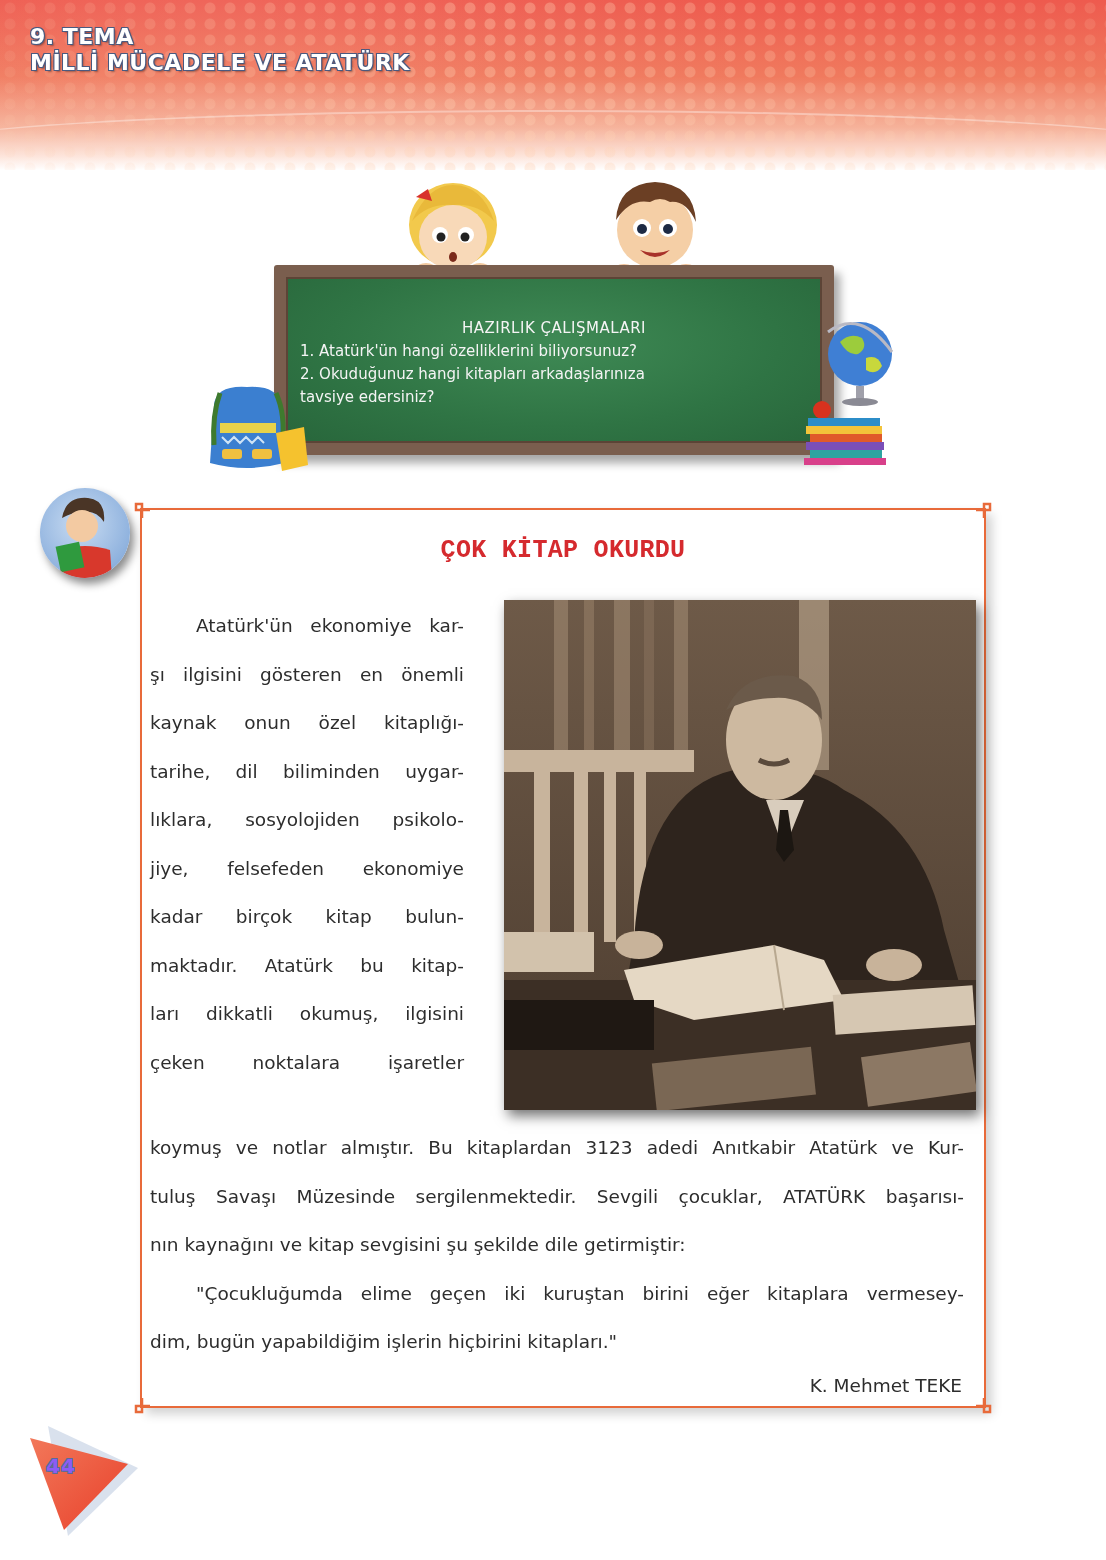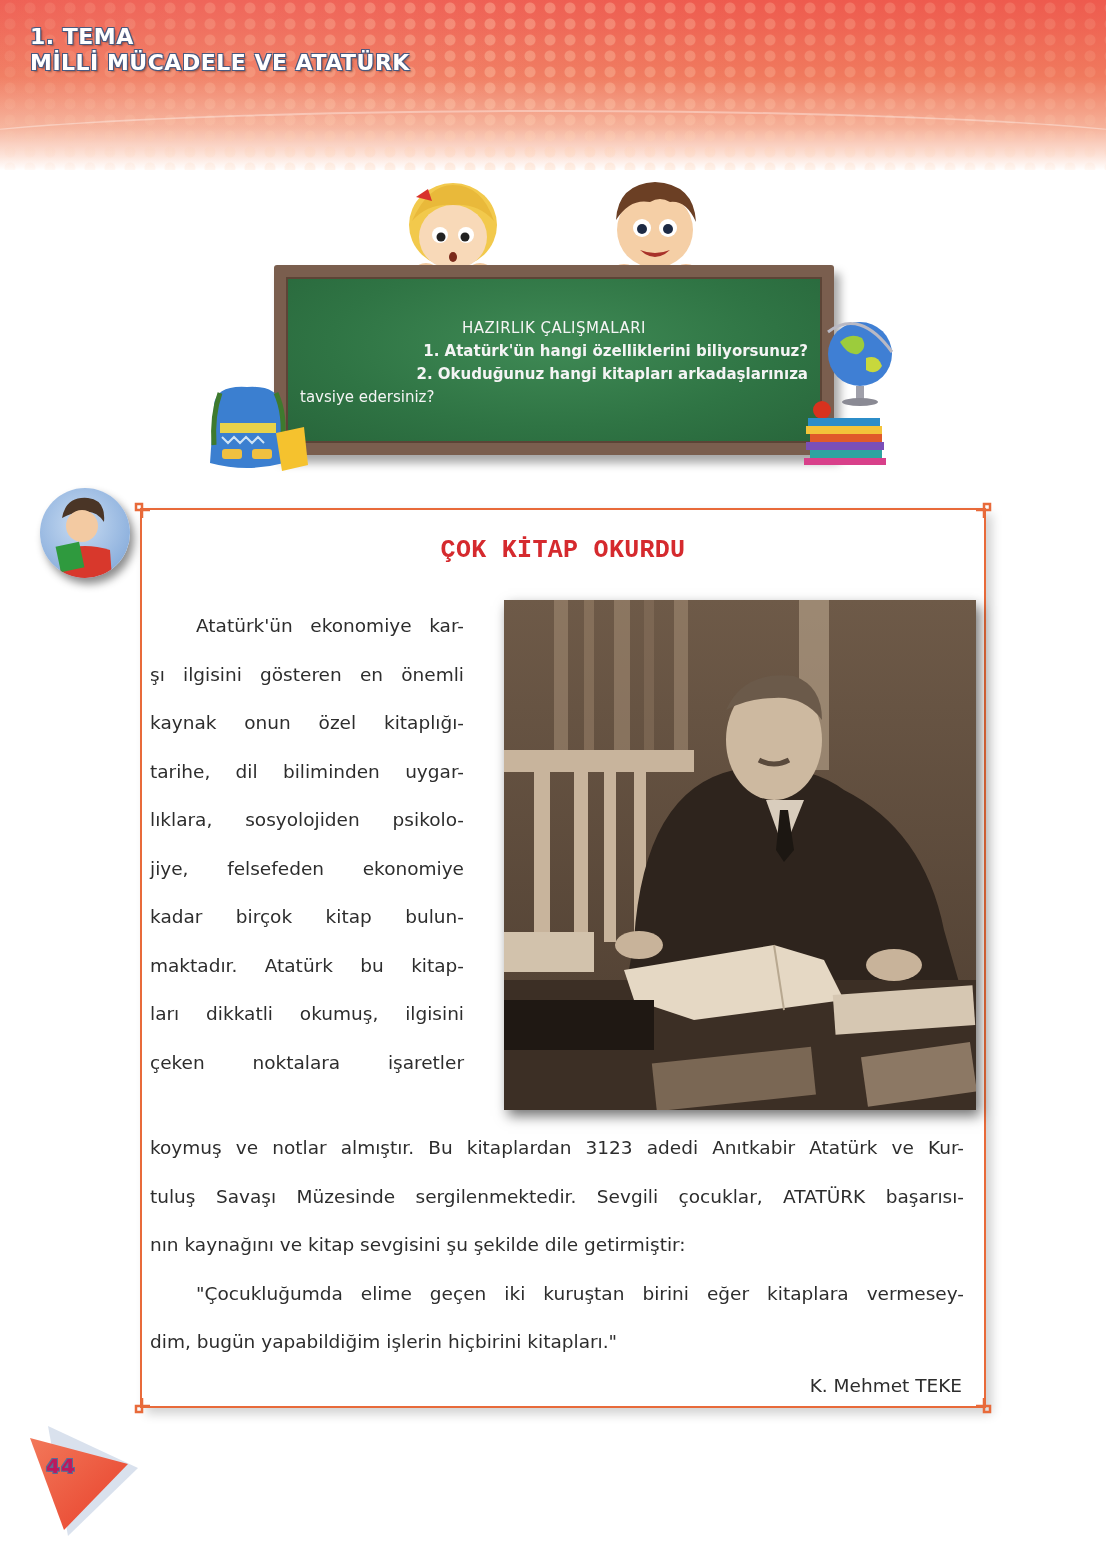--- a/index.html
+++ b/index.html
@@ -52,21 +52,21 @@
     background: radial-gradient(ellipse at 50% 40%, #3f8a55 0%, #2f7444 60%, #28663b 100%);
     border: 2px solid #5c4436;
     position: relative;
   }
   .chalk-text {
     position: absolute; left: 12px; right: 12px; top: 38px;
     color: #f4f4f4; font-family: "DejaVu Sans", sans-serif;
     font-size: 15px; line-height: 23px;
   }
   .chalk-text .title { text-align: center; letter-spacing: 0.5px; }
-  .chalk-text .q { text-align: right; font-weight: bold; }
+  .chalk-text .q { text-align: left; }
   .chalk-text .q2 { text-align: left; }
 
   .backpack { position: absolute; left: 192px; top: 375px; width: 120px; height: 100px; }
   .globe-books { position: absolute; left: 800px; top: 312px; width: 110px; height: 160px; }
 
   
   .avatar {
     position: absolute; left: 40px; top: 488px; width: 90px; height: 90px; border-radius: 50%;
     background: radial-gradient(circle at 45% 40%, #c9dcf2 0%, #8fb2de 70%, #6e94c8 100%);
     box-shadow: 4px 6px 8px rgba(0,0,0,0.45);
@@ -118,33 +118,33 @@
 
   .author {
     position: absolute; right: 22px; bottom: 10px;
     font-family: "DejaVu Sans", sans-serif; font-size: 18.5px; color: #2d2d2d;
   }
 
   
   .page-num-wrap { position: absolute; left: 28px; top: 1418px; width: 120px; height: 120px; }
   .page-num {
     position: absolute; left: 18px; top: 36px;
-    font-family: "DejaVu Sans", sans-serif; font-weight: bold; font-size: 20px; color: #be185d;
+    font-family: "DejaVu Sans", sans-serif; font-weight: bold; font-size: 20px; color: #8b5cf6;
     text-shadow: -1px -1px 0 #5a6d95, 1px -1px 0 #5a6d95, -1px 1px 0 #5a6d95, 1px 1px 0 #5a6d95;
     letter-spacing: 1px;
   }
 </style>
 </head>
 <body>
 
 <div class="header-band">
   <div class="dots"></div>
   <div class="swoosh"></div>
   <div class="theme-title">
-    <span class="line1">1. TEMA</span>
+    <span class="line1">9. TEMA</span>
     <span class="line2">MİLLİ MÜCADELE VE ATATÜRK</span>
   </div>
 </div>
 
 <div class="kid kid-girl">
   <svg viewBox="0 0 110 100" width="110" height="100">
     <ellipse cx="55" cy="50" rx="44" ry="42" fill="#f2c94c"></ellipse>
     <ellipse cx="55" cy="62" rx="34" ry="32" fill="#f8d9b8"></ellipse>
     <path d="M14 46 Q30 10 55 10 Q84 10 96 46 Q80 28 55 30 Q30 28 14 46Z" fill="#e9b93a"></path>
     <path d="M18 22 l12 -8 l4 12 z" fill="#d8322c"></path>

